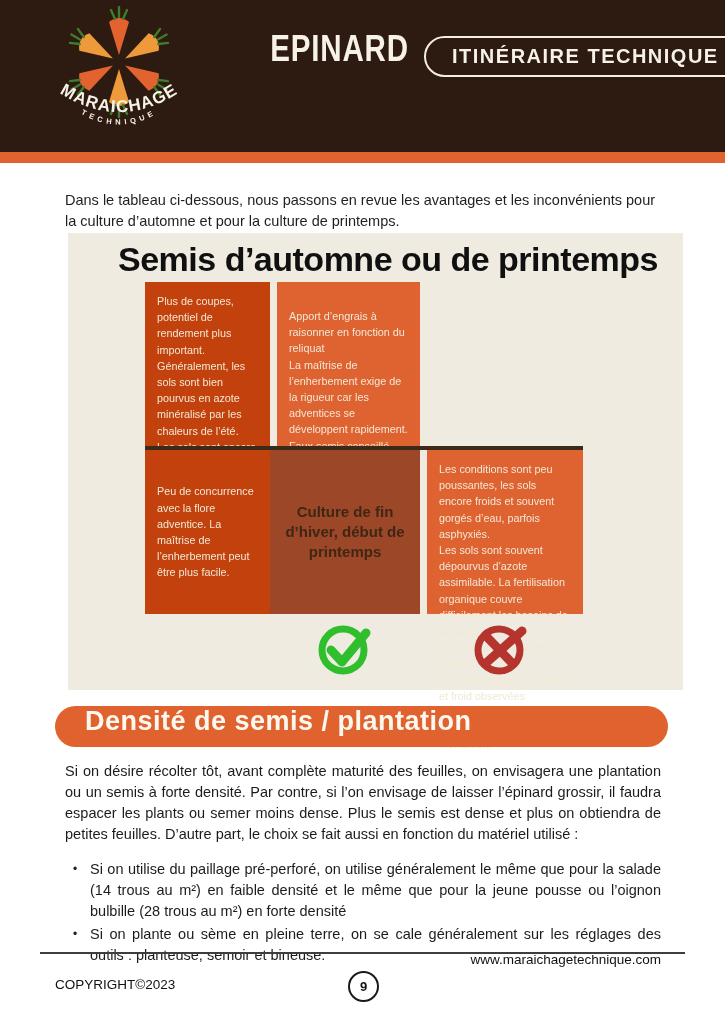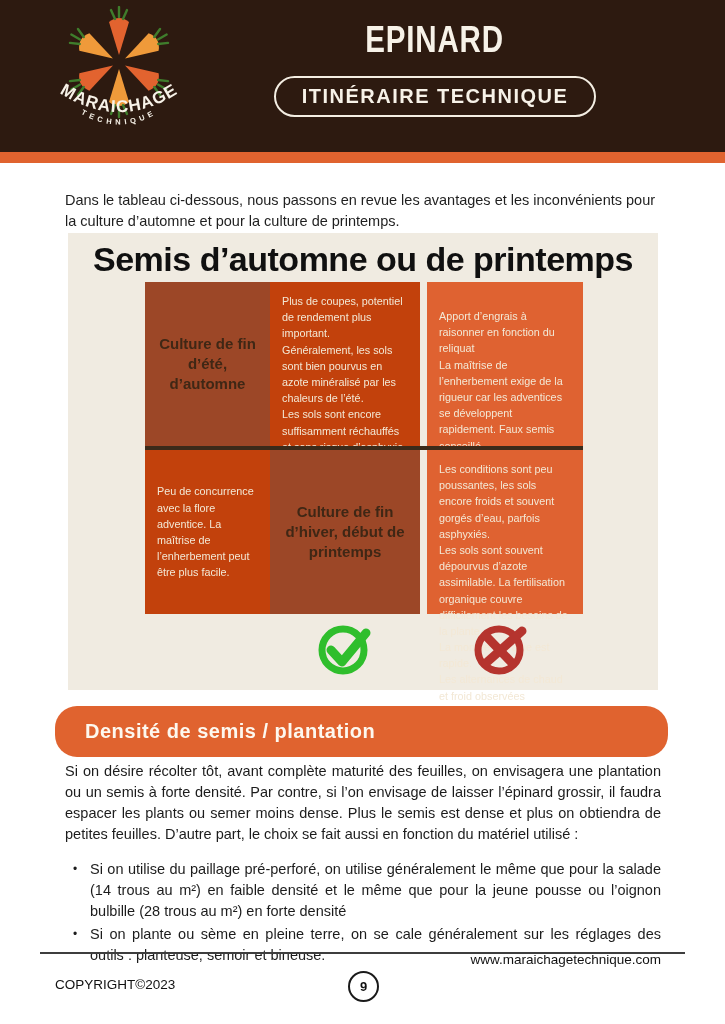--- a/index.html
+++ b/index.html
@@ -3,48 +3,48 @@
 <meta charset="utf-8">
 <style>
   html,body{margin:0;padding:0;}
   body{
     width:725px;height:1024px;position:relative;background:#ffffff;
     font-family:"Liberation Sans", sans-serif;color:#1e1e1e;overflow:hidden;
   }
   
   .header{position:absolute;left:0;top:0;width:725px;height:152px;background:#2d1a10;}
   .logo-wrap{position:absolute;left:52px;top:6px;width:134px;height:142px;}
-  .header-right{position:absolute;left:255px;top:20px;width:360px;display:flex;flex-direction:column;align-items:center;}
+  .header-right{position:absolute;left:255px;top:20px;width:360px;display:flex;flex-direction:row;align-items:center;}
   .epinard{color:#f7f2e8;font-size:36px;font-weight:bold;letter-spacing:1px;transform:scaleX(.82);transform-origin:center;line-height:1.1;}
   .badge{margin-top:16px;border:2.5px solid #f4eee3;border-radius:30px;padding:7px 26px;color:#f7f2e8;
          font-size:20px;font-weight:bold;letter-spacing:1.5px;white-space:nowrap;}
   .stripe{position:absolute;left:0;top:152px;width:725px;height:11px;background:#e0632f;}
   
   .intro{position:absolute;left:65px;top:190px;width:596px;font-size:14.5px;line-height:1.45;color:#1f1f1f;}
   
-  .panel{position:absolute;left:68px;top:233px;width:590px;height:457px;background:#f0ebe1;}
+  .panel{position:absolute;left:68px;top:233px;width:590px;height:457px;background:#f0ebe1;padding-left:25px;}
   .panel-title{margin:0;padding-top:7px;text-align:center;font-size:34px;font-weight:800;letter-spacing:-0.5px;color:#101010;}
   .avtable{position:absolute;left:77px;top:49px;width:438px;display:grid;
            grid-template-columns:125px 150px 163px;grid-template-rows:164px 4px 164px;}
   .divider-row{grid-column:1 / span 3;background:#3b2a1a;}
   .cell{box-sizing:border-box;}
   .cell-label{background:#9c4727;color:#3f2715;font-weight:bold;font-size:15px;line-height:1.35;
               display:flex;align-items:center;justify-content:center;text-align:center;padding:0 8px;}
   .cell-pros{background:#c2410c;}
   .cell-cons{background:#df6231;margin-left:7px;}
   .cell-text{color:#f3e8d5;font-size:10.8px;line-height:1.5;padding:11px 12px;white-space:pre-line;}
   .pad-top{padding-top:26px;}
   .v-center{display:flex;align-items:center;}
   .icon-abs{position:absolute;width:58px;height:58px;}
   .icon-check{left:248px;top:386px;}
   .icon-cross{left:404px;top:386px;}
   
-  .section-banner{position:absolute;left:55px;top:706px;width:613px;height:51px;background:#e0632f;border-radius:22px;
-                  box-sizing:border-box;display:flex;align-items:center;padding-left:30px;
-                  color:#fdf8ef;font-size:20px;font-weight:bold;letter-spacing:.5px;}
+  .section-banner{position:absolute;left:55px;top:706px;width:613px;height:41px;background:#e0632f;border-radius:22px;
+                  box-sizing:border-box;display:flex;align-items:flex-start;padding-left:30px;
+                  color:#fdf8ef;font-size:27px;font-weight:bold;letter-spacing:.5px;}
   
   .bodytext{position:absolute;left:65px;top:761px;width:596px;font-size:14.5px;line-height:1.46;color:#1c1c1c;}
   .bodytext p{margin:0 0 13px 0;text-align:justify;}
   .blist{margin:0;padding:0;list-style:none;}
   .blist li{display:flex;margin:0 0 2px 0;}
   .bullet{width:17px;min-width:17px;margin-left:8px;font-size:12px;padding-top:2px;}
   .bullet-text{flex:1;text-align:justify;}
   
   .footer-line{position:absolute;left:40px;top:952px;width:645px;height:2px;background:#3e3e3e;}
   .copyright{position:absolute;left:55px;top:977px;font-size:13.5px;color:#111;}
@@ -114,21 +114,20 @@
   </div>
 </div>
 <div class="stripe"></div>
 
 <div class="intro">Dans le tableau ci-dessous, nous passons en revue les avantages et les inconvénients pour la culture d’automne et pour la culture de printemps.</div>
 
 <div class="panel">
   <h2 class="panel-title">Semis d’automne ou de printemps</h2>
 
   <div class="avtable">
-    <div class="cell cell-label">Culture de fin d’été, d’automne</div>
     <div class="cell cell-pros">
       <div class="cell-text">Plus de coupes, potentiel de rendement plus important.
 Généralement, les sols sont bien pourvus en azote minéralisé par les chaleurs de l’été.
 Les sols sont encore suffisamment réchauffés et sans risque d’asphyxie
 Le risque de montée à graine est quasi inexistant à cette période.</div>
     </div>
     <div class="cell cell-cons">
       <div class="cell-text pad-top">Apport d’engrais à raisonner en fonction du reliquat
 La maîtrise de l’enherbement exige de la rigueur car les adventices se développent rapidement. Faux semis conseillé.</div>
     </div>

